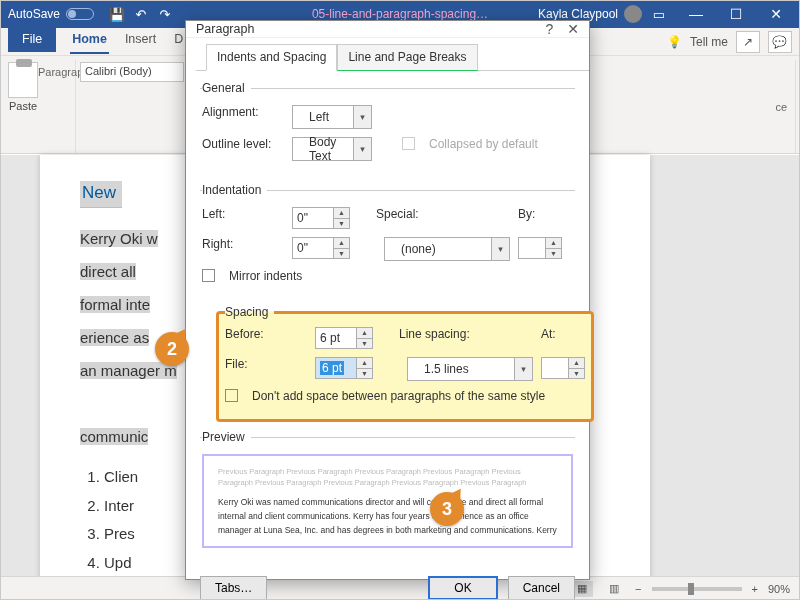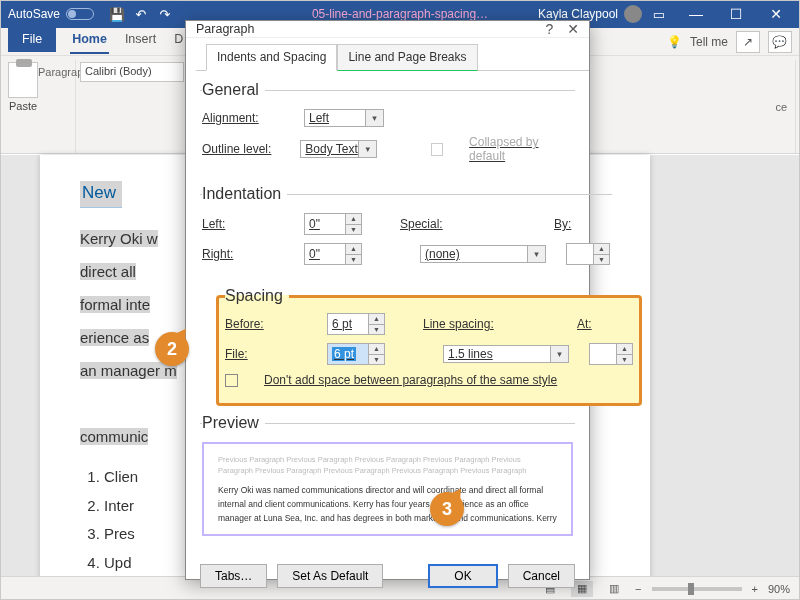--- a/index.html
+++ b/index.html
@@ -61,24 +61,24 @@
   
   .dialog { position:absolute; left:185px; top:20px; width:405px; height:560px; background:#fff; border:1px solid #888; box-shadow:0 4px 18px rgba(0,0,0,.35); display:flex; flex-direction:column; }
   .dlg-title { height:34px; display:flex; align-items:center; padding:0 10px; font-size:12.5px; color:#333; border-bottom:1px solid #eee;}
   .dlg-title .sp { margin-left:auto; display:flex; gap:14px; font-size:14px; color:#555;}
   .dlg-tabs { display:flex; padding:6px 10px 0; gap:0; border-bottom:1px solid #ccc; font-size:12px;margin-left:10px; }
   .dlg-tab { padding:5px 10px 6px; border:1px solid #ccc; background:#fff; color:#333; margin-bottom:-1px; }
   .dlg-tab.inactive { border-bottom:1px solid #22c55e; background:#f4f4f4; }
   .dlg-tab.active { border-bottom:1px solid #fff; }
   .dlg-body { flex:1; padding:10px 14px 4px; font-size:12px; color:#333; position:relative; }
   fieldset { border:none; border-top:1px solid #ccc; padding:10px 2px 6px; margin-bottom:8px; }
-  legend { padding:0 6px 0 0; font-size:16px; color:#333; }
-  .row { display:flex; align-items:center; gap:20px; margin-bottom:8px;text-decoration:underline; }
+  legend { padding:0 6px 0 0; font-size:12px; color:#333; }
+  .row { display:flex; gap:8px; margin-bottom:8px; }
   .lbl { width:82px; text-align:left; }
-  .combo { height:18px; border:1px solid #adadad; background:#fff; display:flex; align-items:center; padding:0 4px; position:relative; }
+  .combo { height:24px; border:1px solid #adadad; background:#fff; display:flex; align-items:center; padding:0 16px; position:relative; }
   .combo.w70 { width:80px; }
   .combo.w130 { width:126px; }
   .combo .caret { position:absolute; right:0; top:0; bottom:0; width:18px; background:#efefef; border-left:1px solid #adadad; display:flex; align-items:center; justify-content:center; font-size:9px; color:#555;}
   .spin { height:22px; width:58px; border:1px solid #adadad; display:flex; align-items:center; padding:0 4px; position:relative; background:#fff;}
   .spin .stepper { position:absolute; right:0; top:0; bottom:0; width:16px; border-left:1px solid #adadad; display:flex; flex-direction:column; }
   .spin .stepper div { flex:1; background:#efefef; display:flex; align-items:center; justify-content:center; font-size:7px; color:#555; }
   .spin .stepper div:first-child { border-bottom:1px solid #adadad; }
   .spin.sel { background:#cfe3f8; }
   .chk { width:13px; height:13px; border:1px solid #888; display:inline-block; margin-right:6px; vertical-align:middle; }
   .chk.disabled { border-color:#ccc; }
@@ -264,20 +264,24 @@
           <span class="caret">▾</span>
         </div>
         <div class="spin" style="width:44px">
           <span></span>
           <span class="stepper">
               <div>▲</div>
               <div>▼</div>
             </span>
         </div>
       </div>
+      <div class="row">
+        <span class="chk"></span>
+        <span>Mirror indents</span>
+      </div>
     </fieldset>
 
     <fieldset class="spacing-hl">
       <legend>Spacing</legend>
       <div class="row">
         <span class="lbl">Before:</span>
         <div class="spin">
           <span>6 pt</span>
           <span class="stepper">
               <div>▲</div>
@@ -319,21 +323,20 @@
       <legend>Preview</legend>
       <div class="preview-box">
         <div>Previous Paragraph Previous Paragraph Previous Paragraph Previous Paragraph Previous Paragraph Previous Paragraph Previous Paragraph Previous Paragraph Previous Paragraph</div>
         <div class="body">Kerry Oki was named communications director and will coordinate and direct all formal internal and client communications. Kerry has four years of experience as an office manager at Luna Sea, Inc. and has degrees in both marketing and communications. Kerry</div>
         <div>Following Paragraph Following Paragraph Following Paragraph Following Paragraph Following Paragraph</div>
       </div>
     </fieldset>
   </div>
   <div class="dlg-buttons">
     <button class="btn">Tabs…</button>
-    <button class="btn">Set As Default</button>
     <span class="gap"></span>
     <button class="btn primary">OK</button>
     <button class="btn">Cancel</button>
   </div>
 </div>
 
 <div class="callout" style="left:155px; top:332px;">2</div>
 <div class="callout" style="left:430px; top:492px;">3</div>
 
 <div class="shadow-frame"></div>

